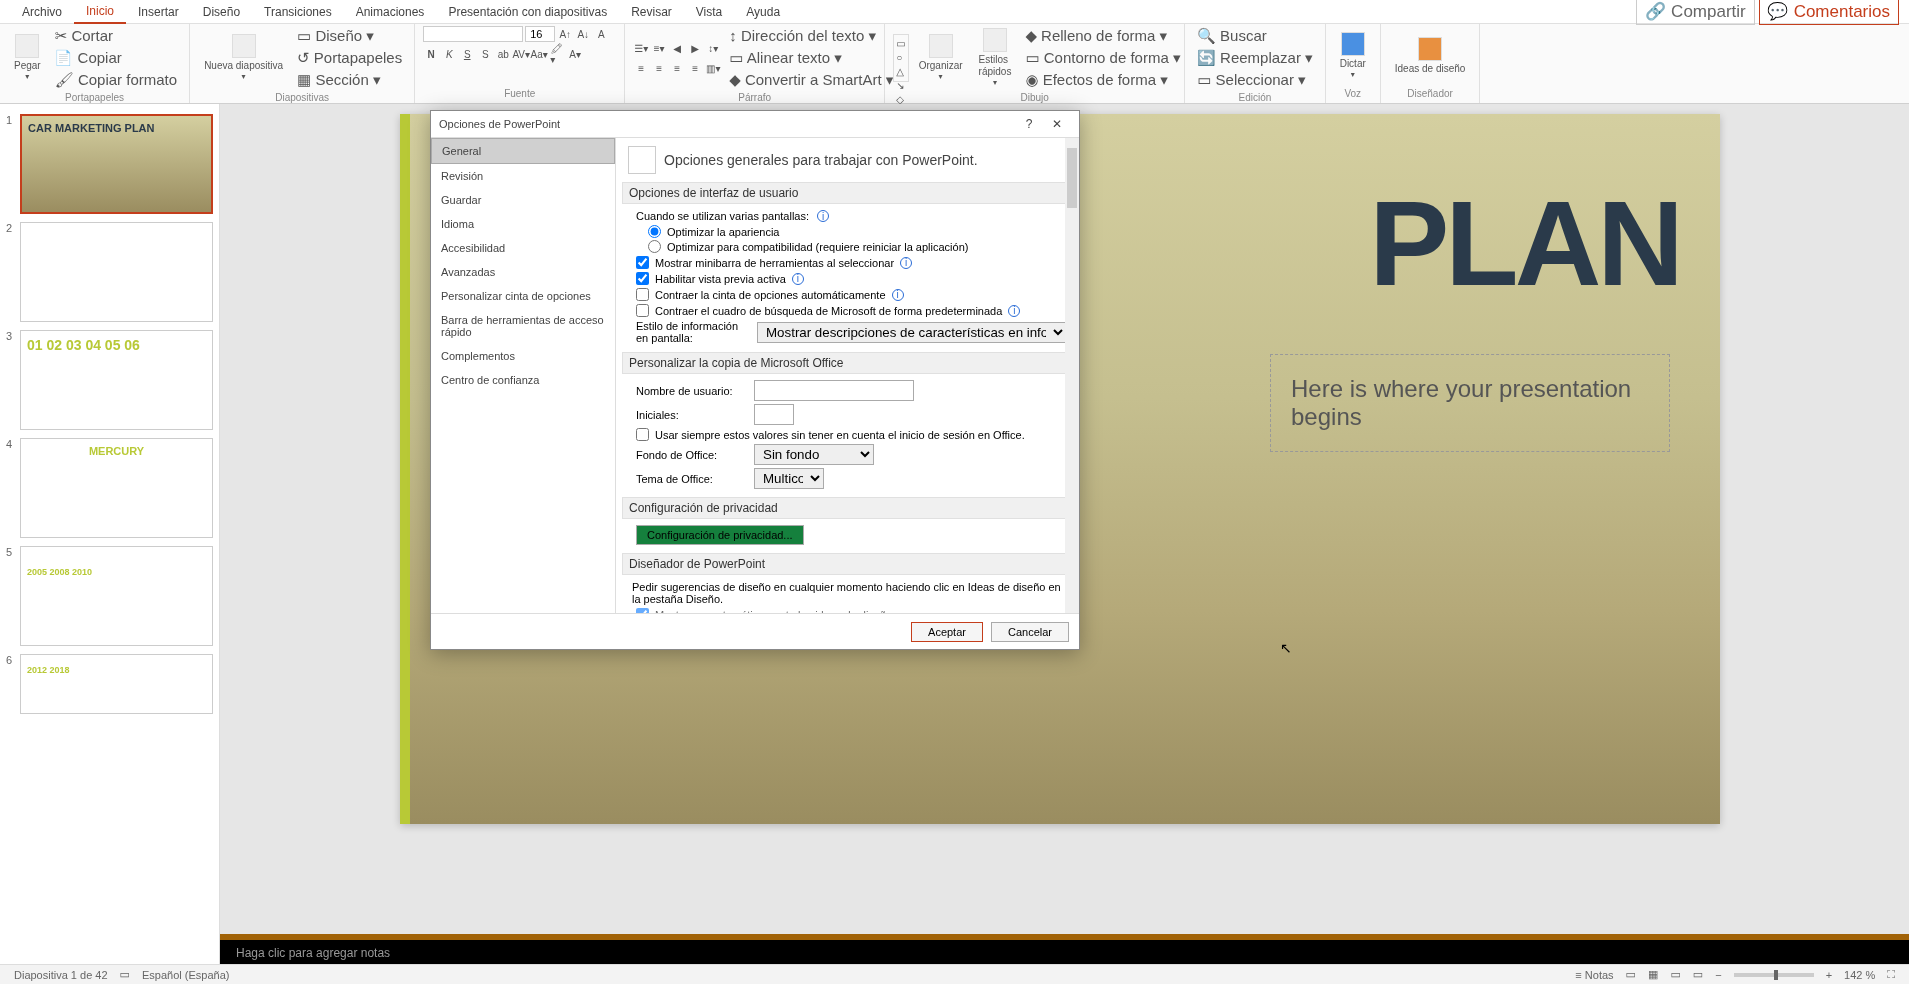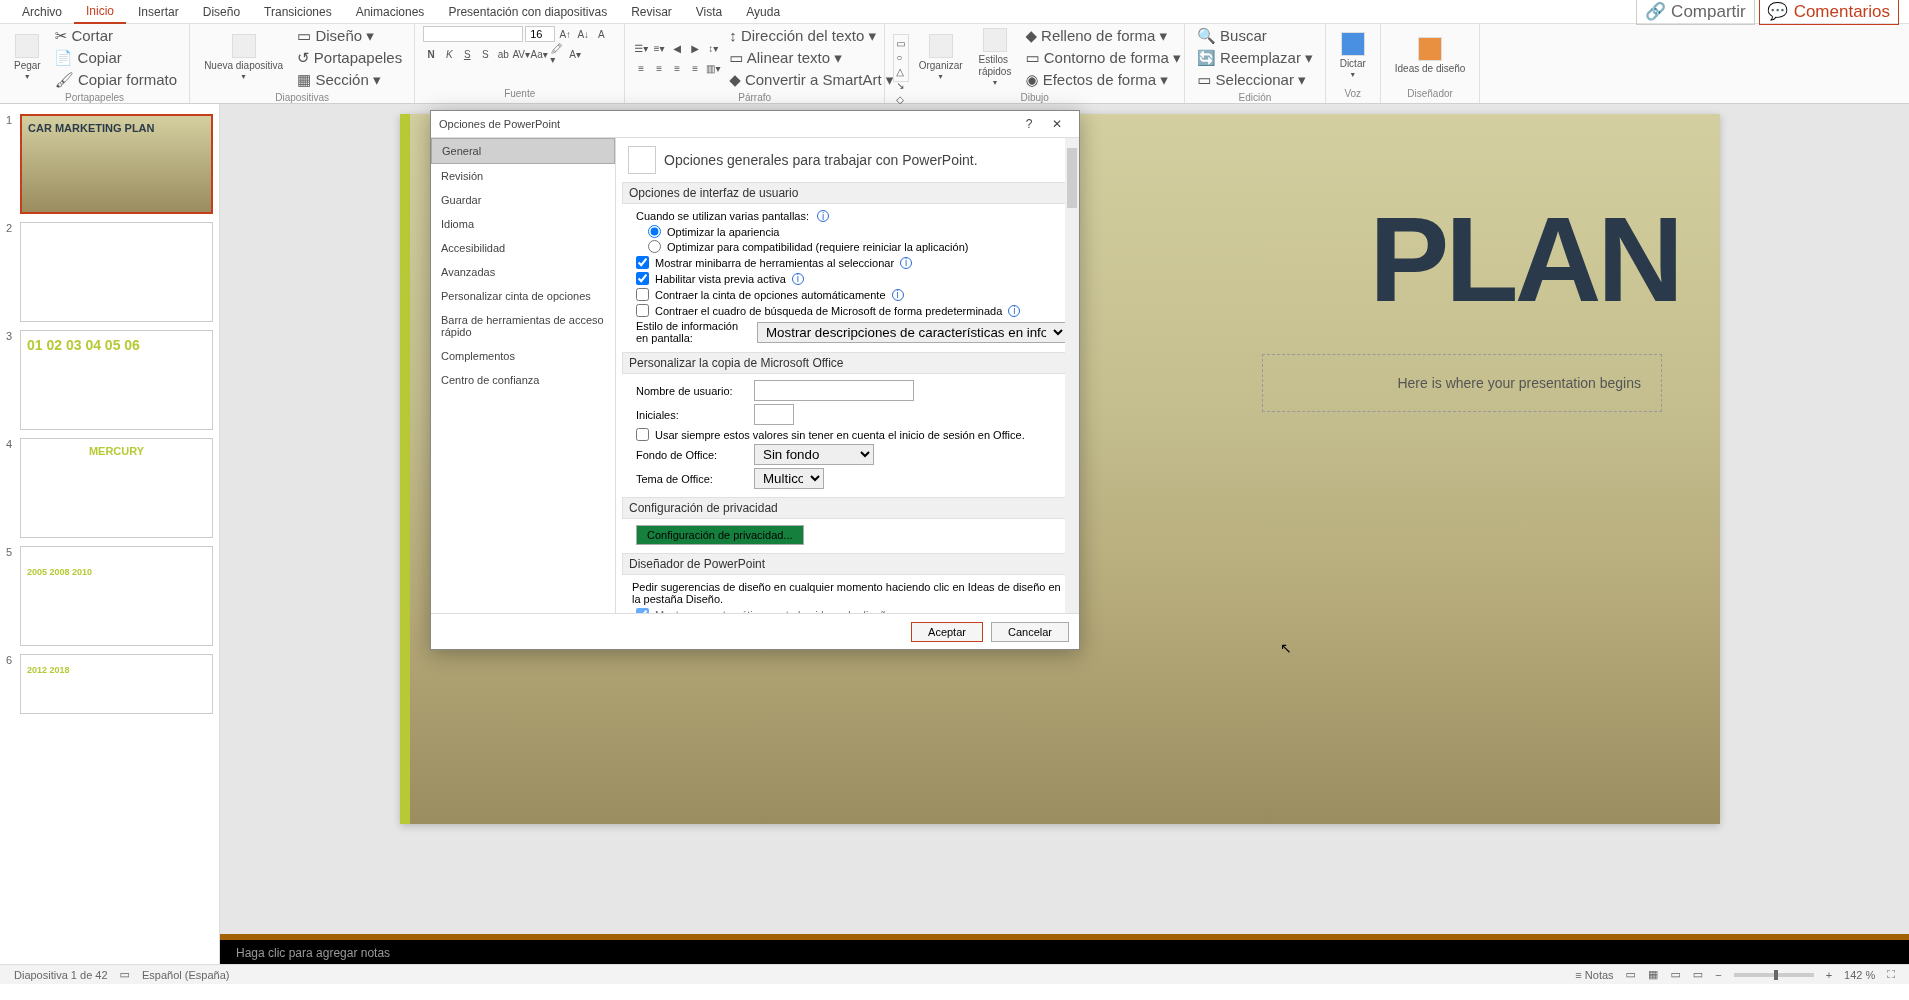--- a/index.html
+++ b/index.html
@@ -38,22 +38,22 @@
 .thumb { flex: 1; height: 100px; border: 1px solid #ccc; background: #f5f5f0; position: relative; overflow: hidden; }
 .thumb.active { border: 2px solid #c43e1c; }
 .thumb-title { position: absolute; top: 6px; left: 6px; right: 6px; font-weight: 800; font-size: 11px; color: #2a3a4a; }
 .thumb-bg { position: absolute; inset: 0; }
 
 
 .canvas-wrap { flex: 1; background: #e6e6e6; position: relative; display: flex; flex-direction: column; }
 .canvas { flex: 1; position: relative; overflow: hidden; }
 .slide { position: absolute; left: 180px; top: 10px; width: 1320px; height: 710px; background: linear-gradient(to bottom, #d4cfa0 0%, #c5bf8f 40%, #b5a979 70%, #9a8d60 100%); box-shadow: 0 2px 8px rgba(0,0,0,.2); }
 .slide .accent { position: absolute; left: 0; top: 0; bottom: 0; width: 10px; background: #b8c936; }
-.slide .big-title { position: absolute; right: 40px; top: 76px; font-size: 120px; font-weight: 900; color: #2a3a4a; letter-spacing: -4px; }
-.slide .subtitle-box { position: absolute; right: 58px; top: 240px; width: 400px; border: 1px dashed #999; padding: 20px; text-align: right; font-size: 14px; color: #555; }
+.slide .big-title { position: absolute; right: 40px; top: 60px; font-size: 120px; font-weight: 900; color: #2a3a4a; letter-spacing: -4px; }
+.slide .subtitle-box { position: absolute; right: 50px; top: 240px; width: 400px; border: 1px dashed #999; padding: 20px; text-align: left; font-size: 24px; color: #555; }
 .notes { height: 30px; background: #000000; border-top: 6px solid #a16207; padding: 6px 16px; font-size: 12px; color: #999; margin-top: 44px; }
 
 
 .status { height: 20px; background: #f3f3f3; border-top: 1px solid #ddd; display: flex; align-items: center; font-size: 11px; color: #666; padding: 0 8px; }
 .status .sp { flex: 1; }
 .status .sbtn { padding: 0 6px; }
 .zoom-slider { width: 80px; height: 4px; background: #ccc; margin: 0 6px; position: relative; }
 .zoom-thumb { position: absolute; left: 50%; top: -3px; width: 4px; height: 10px; background: #666; }
 
 

